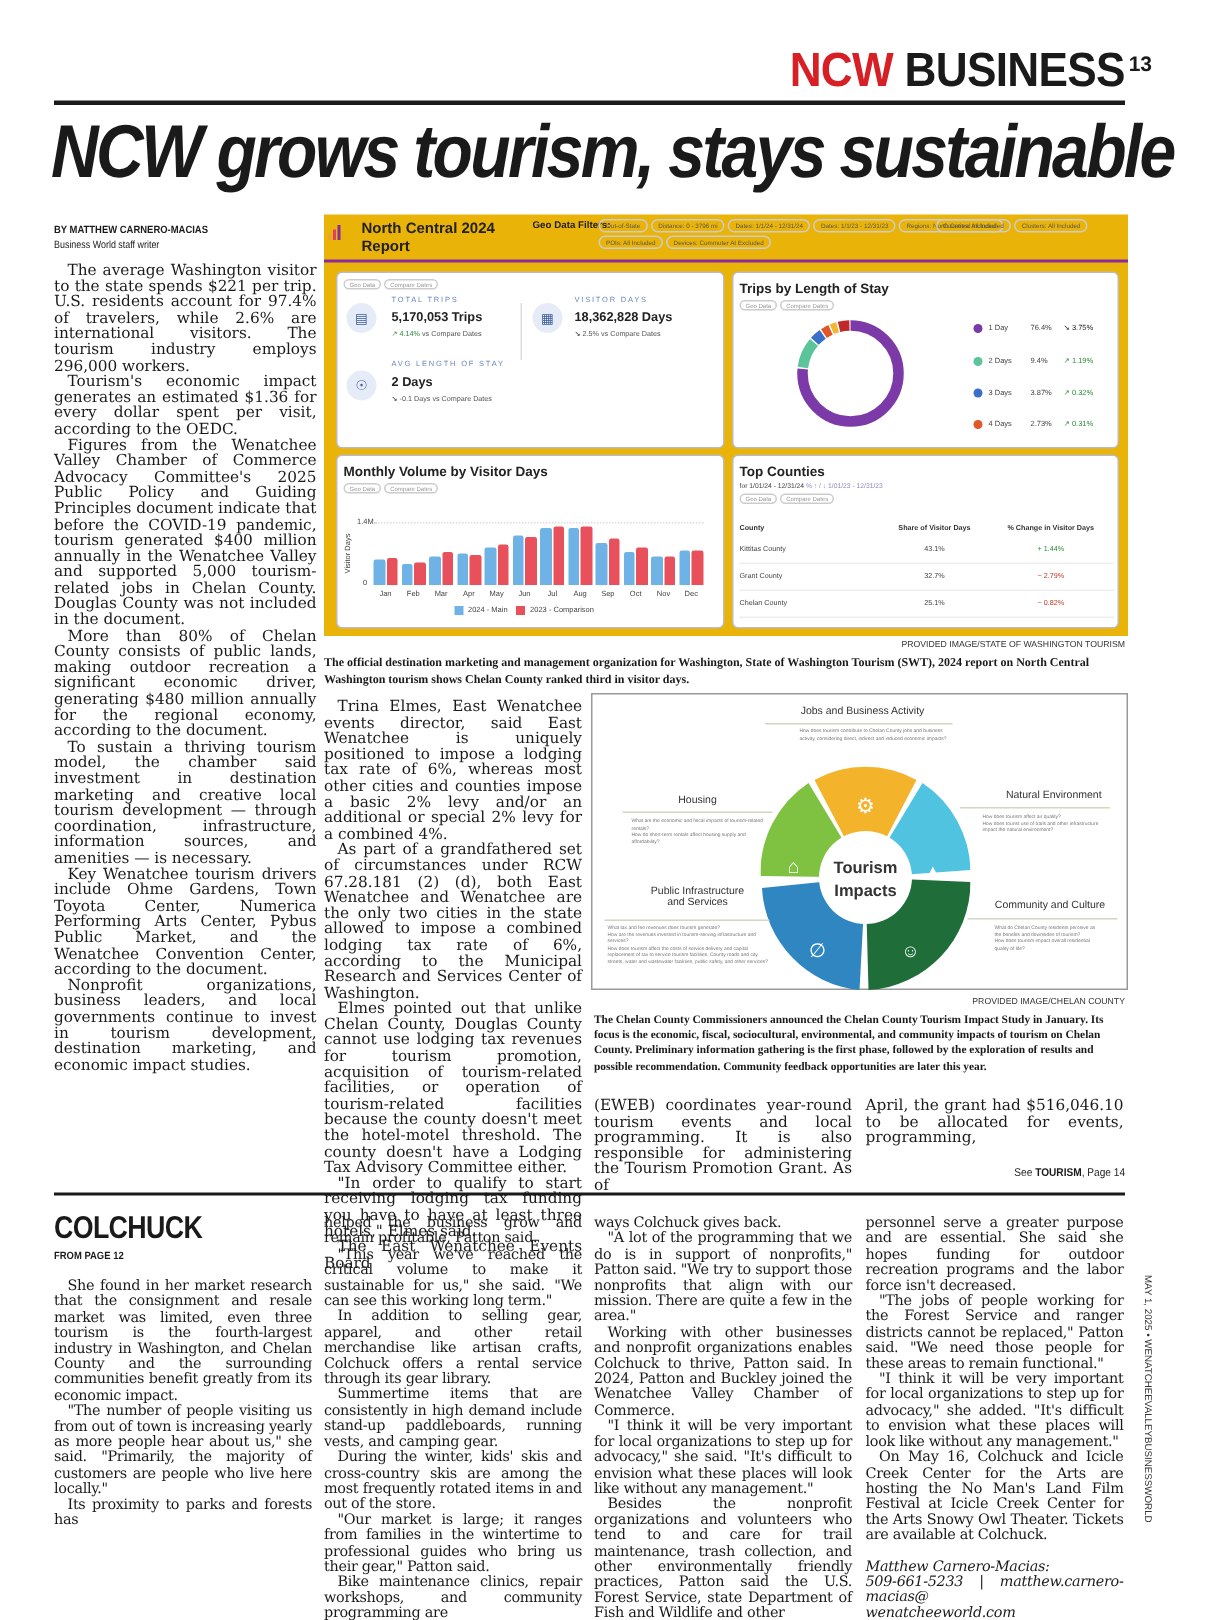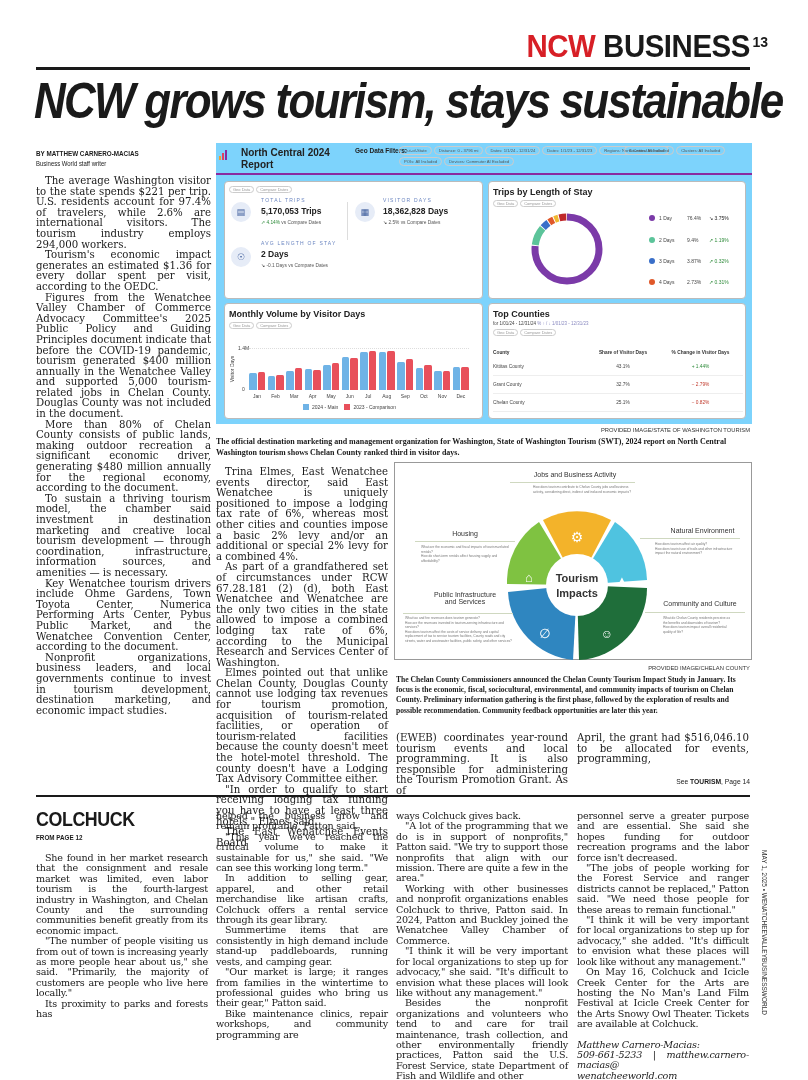--- a/index.html
+++ b/index.html
@@ -14,21 +14,21 @@
   .headline { position: absolute; top: 72px; left: 34px; font-family: "Liberation Sans", sans-serif; font-weight: 700; font-style: italic; font-size: 50px; letter-spacing: -2px; transform: scaleX(0.88); transform-origin: left; white-space: nowrap; color: #1a1a1a; }
 
   .byline { position: absolute; top: 150px; left: 36px; font-family: "Liberation Sans", sans-serif; font-weight: 700; font-size: 7px; transform: scaleX(0.9); transform-origin: left; }
   .byline-sub { position: absolute; top: 160px; left: 36px; font-family: "Liberation Sans", sans-serif; font-size: 7px; transform: scaleX(0.85); transform-origin: left; }
 
   .col { position: absolute; font-size: 10.2px; line-height: 10.6px; text-align: justify; }
   .col p { text-indent: 9px; }
   .col-narrow p { hyphens: auto; }
 
   
-  .dash { position: absolute; top: 143px; left: 216px; width: 536px; height: 281px; background: #7dd3fc; font-family: "Liberation Sans", sans-serif; }
+  .dash { position: absolute; top: 143px; left: 216px; width: 536px; height: 281px; background: #eab308; font-family: "Liberation Sans", sans-serif; }
   .dash-top { position: absolute; top: 0; left: 0; width: 536px; height: 32px; border-bottom: 2px solid #8a2aa0; }
   .dash-logo { position: absolute; left: 3px; top: 7px; width: 10px; height: 10px; display: flex; align-items: flex-end; gap: 1px; }
   .dash-logo span { width: 2px; display: block; }
   .dash-title { position: absolute; left: 25px; top: 4px; font-size: 10px; font-weight: 700; line-height: 12px; width: 110px; color: #222; }
   .filters-label { position: absolute; left: 139px; top: 4px; font-size: 6.5px; font-weight: 700; color: #222; }
   .chips { position: absolute; left: 135px; top: 3px; width: 400px; display: flex; flex-wrap: wrap; gap: 2px; padding-left: 48px; }
   .chip { font-size: 4.2px; color: #555; border: 1px solid #ccc; border-radius: 6px; padding: 1px 4px; white-space: nowrap; height: 9px; line-height: 6px; }
   .chips .chip:nth-child(6) { margin-left: -47px; }
 
   .card { position: absolute; border: 1px solid #bbb; border-radius: 4px; background: #fff; padding-left: 16px; }
@@ -92,21 +92,21 @@
 
 <div class="section-head"><span class="ncw">NCW</span> <span class="biz">BUSINESS</span></div>
 <div class="page-num">13</div>
 <div class="rule"></div>
 <div class="headline">NCW grows tourism, stays sustainable</div>
 
 <div class="byline">BY MATTHEW CARNERO-MACIAS</div>
 <div class="byline-sub">Business World staff writer</div>
 
 <div class="col col-narrow" style="top:176px; left:36px; width:175px;">
-  <p>The average Washington visitor to the state spends $221 per trip. U.S. residents account for 97.4% of travelers, while 2.6% are international visitors. The tourism industry employs 294,000 workers.</p>
+  <p>The average Washington visitor to the state spends $221 per trip. U.S. residents account for 97.4% of travelers, while 2.6% are international visitors. The tourism industry employs 296,000 workers.</p>
   <p>Tourism's economic impact generates an estimated $1.36 for every dollar spent per visit, according to the OEDC.</p>
   <p>Figures from the Wenatchee Valley Chamber of Commerce Advocacy Committee's 2025 Public Policy and Guiding Principles document indicate that before the COVID-19 pandemic, tourism generated $400 million annually in the Wenatchee Valley and supported 5,000 tourism-related jobs in Chelan County. Douglas County was not included in the document.</p>
   <p>More than 80% of Chelan County consists of public lands, making outdoor recreation a significant economic driver, generating $480 million annually for the regional economy, according to the document.</p>
   <p>To sustain a thriving tourism model, the chamber said investment in destination marketing and creative local tourism development — through coordination, infrastructure, information sources, and amenities — is necessary.</p>
   <p>Key Wenatchee tourism drivers include Ohme Gardens, Town Toyota Center, Numerica Performing Arts Center, Pybus Public Market, and the Wenatchee Convention Center, according to the document.</p>
   <p>Nonprofit organizations, business leaders, and local governments continue to invest in tourism development, destination marketing, and economic impact studies.</p>
 </div>
 
 <div class="dash">
   <div class="dash-top">
@@ -361,29 +361,30 @@
     <p style="text-indent:0">April, the grant had $516,046.10 to be allocated for events, programming,</p>
   </div>
 
 <div class="see"><span>See</span> <b>TOURISM</b><span>, Page 14</span></div>
 <div class="hr-bottom"></div>
 
 <div class="jump-head">COLCHUCK</div>
 <div class="jump-sub">FROM PAGE 12</div>
 
 <div class="col-b" style="top:853px; left:36px; width:172px;">
-  <p>She found in her market research that the consignment and resale market was limited, even labor tourism is the fourth-largest industry in Washington, and Chelan County and the surrounding communities benefit greatly from its economic impact.</p>
+  <p>She found in her market research that the consignment and resale market was limited, even three tourism is the fourth-largest industry in Washington, and Chelan County and the surrounding communities benefit greatly from its economic impact.</p>
   <p>"The number of people visiting us from out of town is increasing yearly as more people hear about us," she said. "Primarily, the majority of customers are people who live here locally."</p>
   <p>Its proximity to parks and forests has</p>
 </div>
 <div class="col-b" style="top:811px; left:216px; width:172px;">
   <p style="text-indent:0">helped the business grow and remain profitable, Patton said.</p>
   <p>"This year we've reached the critical volume to make it sustainable for us," she said. "We can see this working long term."</p>
   <p>In addition to selling gear, apparel, and other retail merchandise like artisan crafts, Colchuck offers a rental service through its gear library.</p>
   <p>Summertime items that are consistently in high demand include stand-up paddleboards, running vests, and camping gear.</p>
+  <p>During the winter, kids' skis and cross-country skis are among the most frequently rotated items in and out of the store.</p>
   <p>"Our market is large; it ranges from families in the wintertime to professional guides who bring us their gear," Patton said.</p>
   <p>Bike maintenance clinics, repair workshops, and community programming are</p>
 </div>
 <div class="col-b" style="top:811px; left:396px; width:172px;">
   <p style="text-indent:0">ways Colchuck gives back.</p>
   <p>"A lot of the programming that we do is in support of nonprofits," Patton said. "We try to support those nonprofits that align with our mission. There are quite a few in the area."</p>
   <p>Working with other businesses and nonprofit organizations enables Colchuck to thrive, Patton said. In 2024, Patton and Buckley joined the Wenatchee Valley Chamber of Commerce.</p>
   <p>"I think it will be very important for local organizations to step up for advocacy," she said. "It's difficult to envision what these places will look like without any management."</p>
   <p>Besides the nonprofit organizations and volunteers who tend to and care for trail maintenance, trash collection, and other environmentally friendly practices, Patton said the U.S. Forest Service, state Department of Fish and Wildlife and other</p>
 </div>

